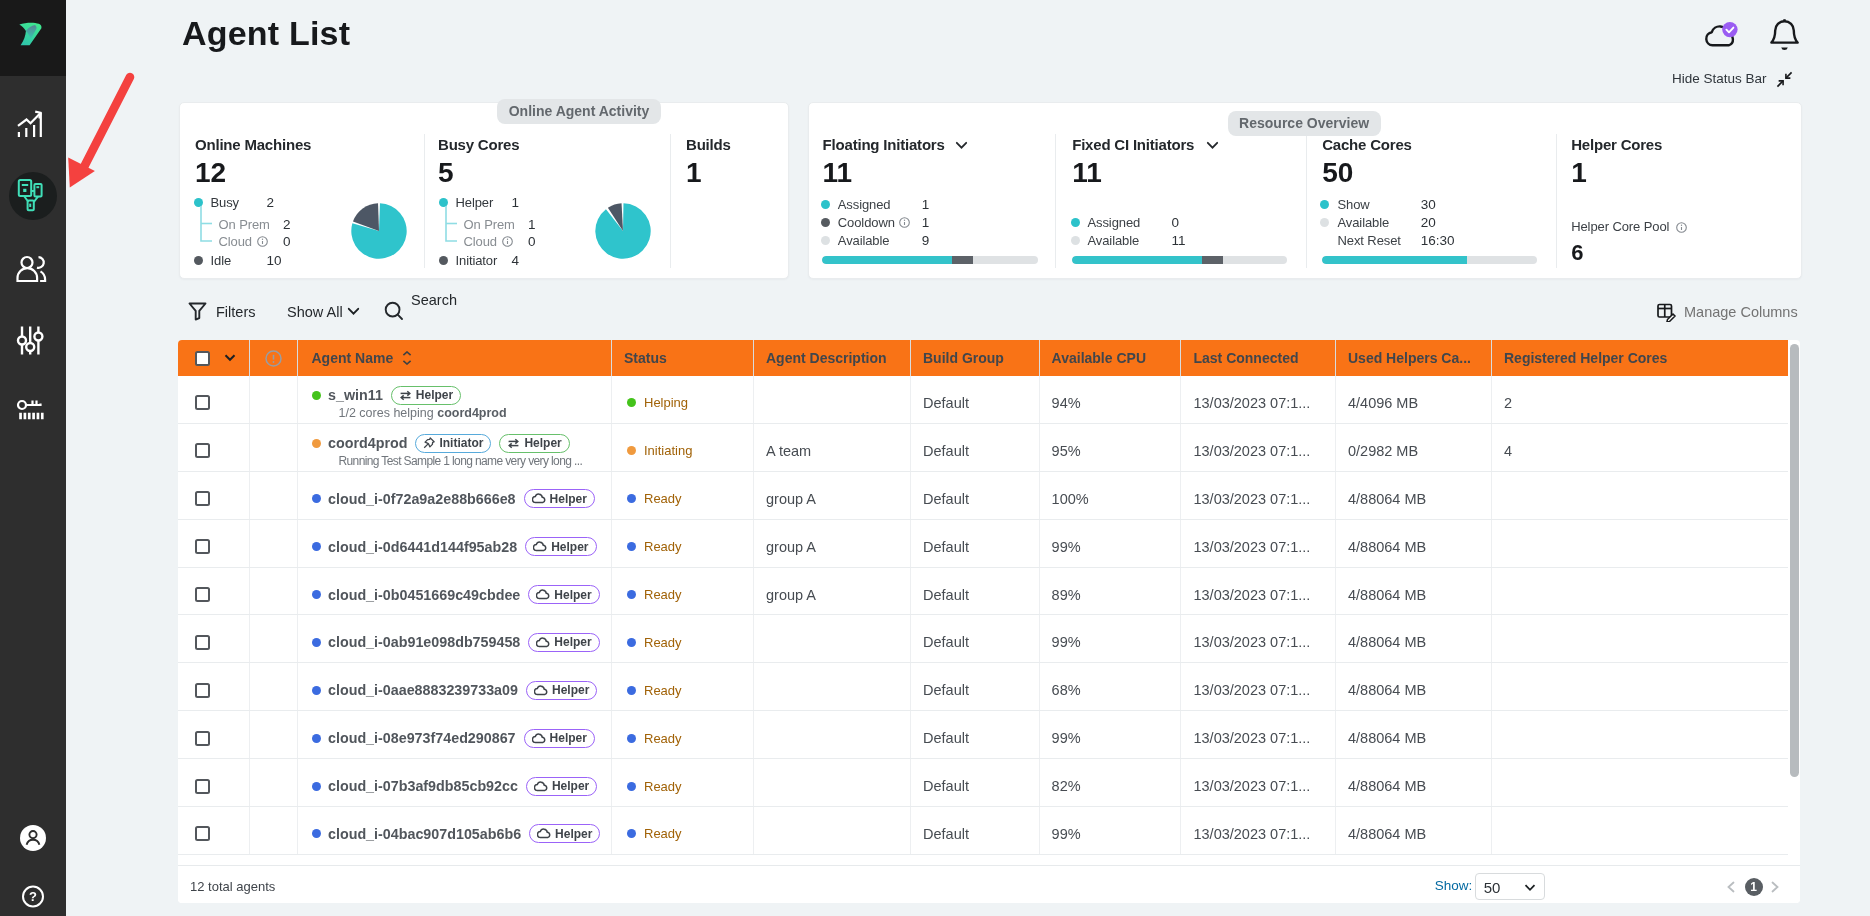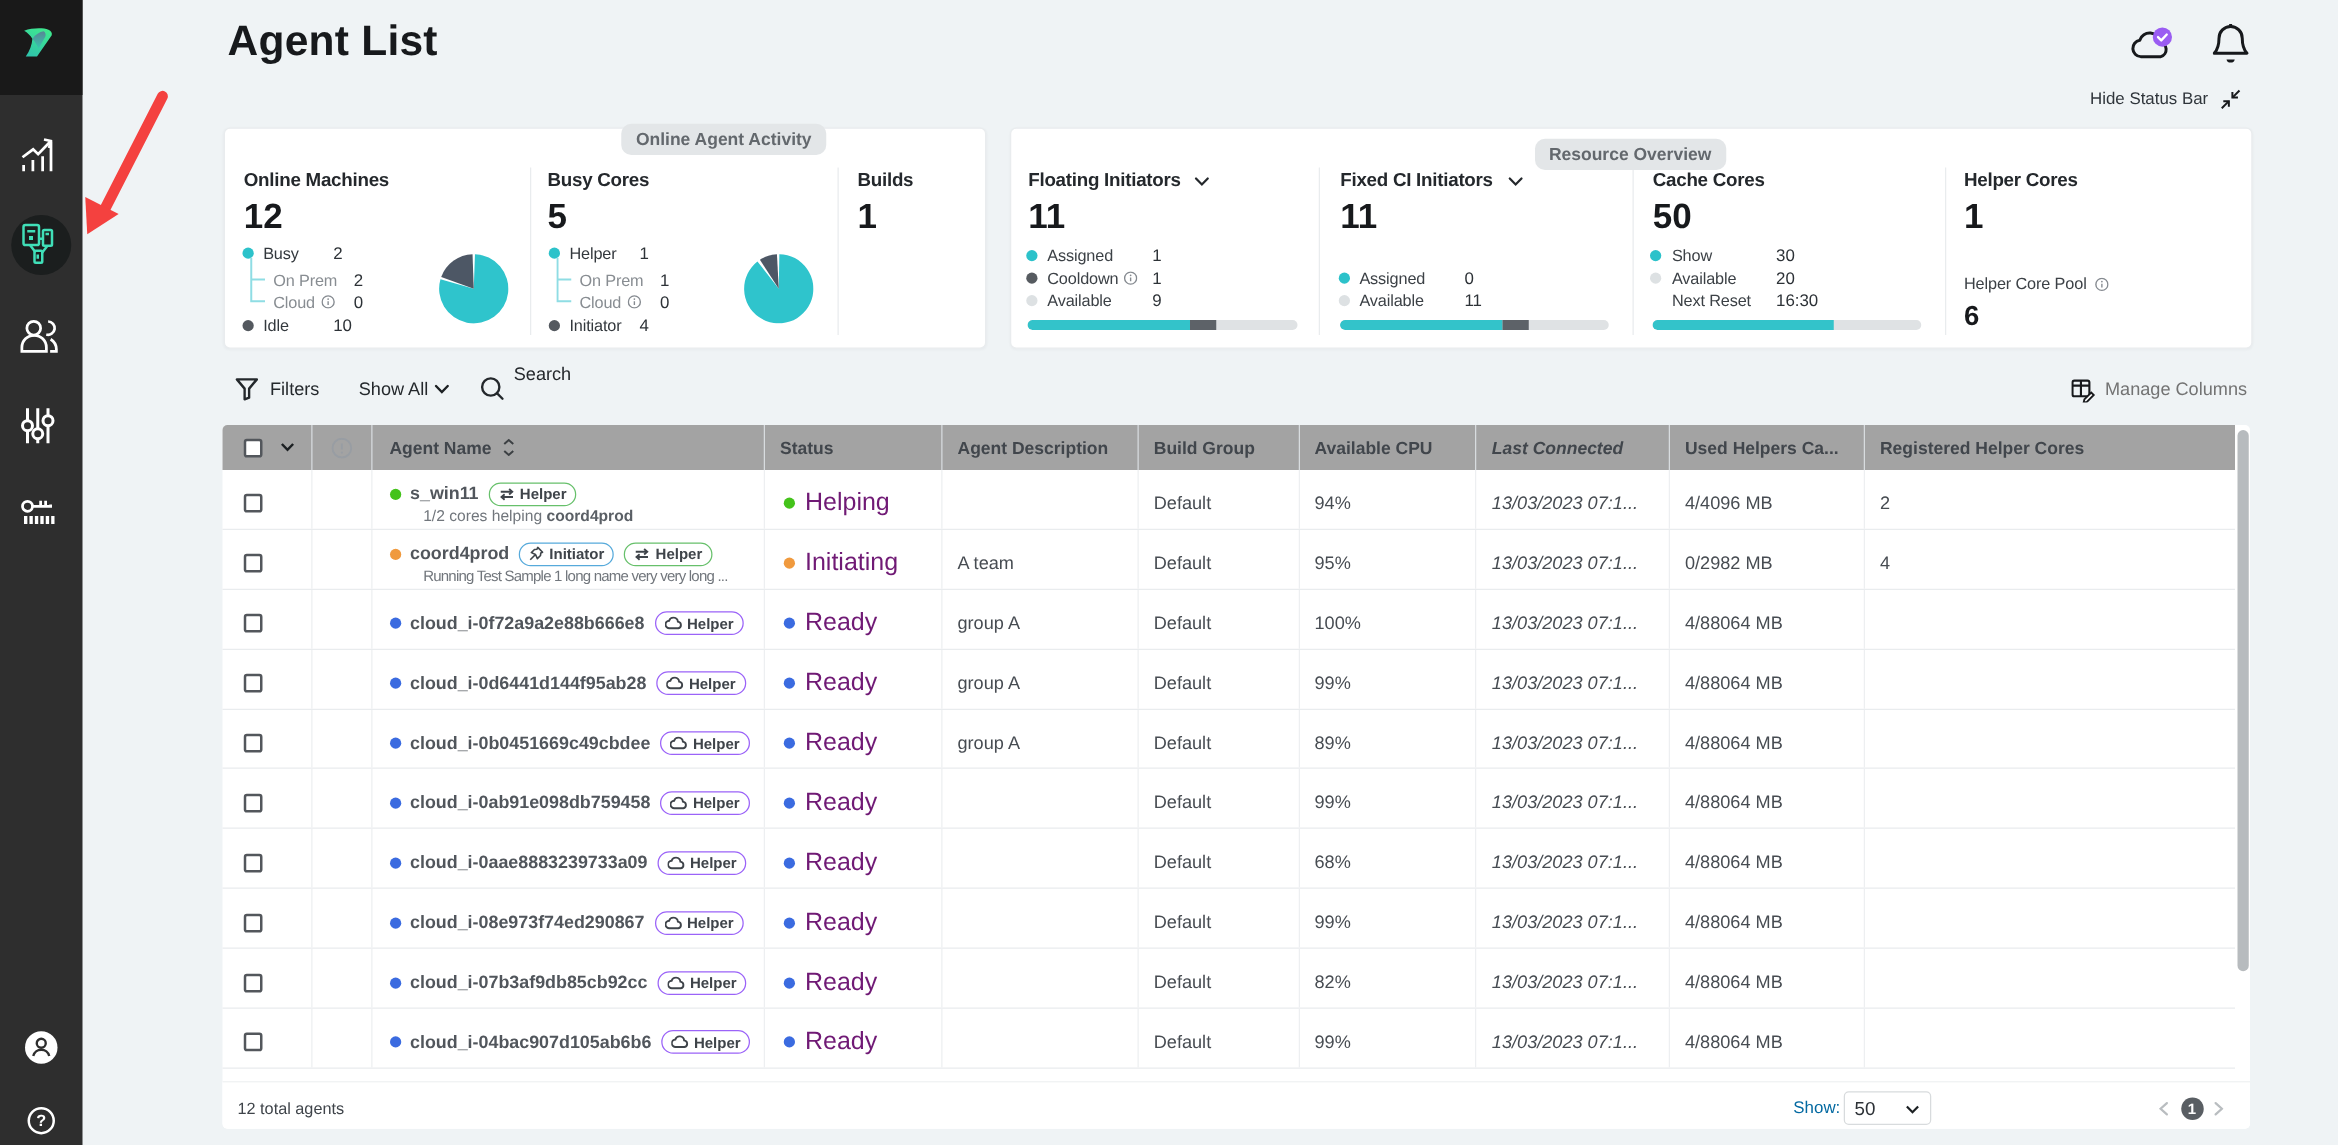--- a/index.html
+++ b/index.html
@@ -29,48 +29,48 @@
 .lval { position:absolute; font-size:13.5px; color:#2d3237; }
 .pie { position:absolute; }
 .bar { position:absolute; height:8px; border-radius:4px; background:#dfe2e4; overflow:hidden; }
 .bar i { position:absolute; top:0; bottom:0; display:block; }
 
 
 .ftxt { position:absolute; font-size:14.5px; color:#24282c; }
 
 
 #tbl { position:absolute; left:178px; top:340px; width:1622px; height:563px; background:#fff; border-radius:4px; }
-#thead { position:absolute; left:0; top:0; width:1609.6px; height:36px; background:#a3a3a3; display:flex; border-radius:4px 0 0 0; }
+#thead { position:absolute; left:0; top:0; width:1609.6px; height:36px; background:#f97316; display:flex; border-radius:4px 0 0 0; }
 #thead .th { font-size:14px; font-weight:bold; color:#41464c; display:flex; align-items:center; padding-left:12px; border-right:1px solid #d8dcdf; }
 #thead .th:last-child { border-right:none; }
 #tbody { position:absolute; left:0; top:36px; width:1609.6px; }
 .tr { display:flex; height:47.9px; border-bottom:1px solid #e9ecee; }
 .td { border-right:1px solid #edeff1; display:flex; align-items:center; padding-left:12px; padding-top:7px; font-size:14.5px; color:#474c52; overflow:hidden; white-space:nowrap; }
 .td:last-child { border-right:none; }
 .c0 { width:72px; padding-left:17px; }
 .c1 { width:47.5px; }
 .c2 { width:314.5px; padding-left:14px; }
 .c3 { width:142px; padding-left:15px; }
 .c4 { width:157px; }
 .c5 { width:128.6px; }
 .c6 { width:141.9px; }
-.c7 { width:154.5px;font-style:italic; }
+.c7 { width:154.5px; }
 .c8 { width:156px; }
 .c9 { width:295.6px; }
 .cb { width:15px; height:15px; border:2px solid #53575c; border-radius:2.5px; background:#fff; display:inline-block; }
 .adot { width:9px; height:9px; border-radius:50%; display:inline-block; margin-right:7.5px; flex:none; }
 .aname { font-size:14.3px; font-weight:bold; color:#51565c; }
 .nline { display:flex; align-items:center; }
 .nm2 { display:flex; flex-direction:column; justify-content:center; gap:1px; }
 .nline { height:19px; }
 .sline { font-size:12.5px; color:#71767c; margin-left:27px; white-space:nowrap; height:14px; line-height:14px; }
 .sline.tight { font-size:12px; letter-spacing:-0.62px; }
 .sline b { color:#5a5f65; }
 .sdot { width:9px; height:9px; border-radius:50%; display:inline-block; margin-right:8px; flex:none; }
-.stxt { font-size:20px; color:#701a75; }
+.stxt { font-size:13px; color:#a16207; }
 .bdg { display:inline-flex; align-items:center; gap:4px; height:19px; padding:0 7px; border-radius:10px; margin-left:8px; font-size:12px; font-weight:bold; color:#3f444a; background:#fff; flex:none; }
 .bh { border:1.5px solid #67c06b; }
 .bi { border:1.5px solid #57aadb; }
 .bc { border:1.5px solid #9b63f8; }
 
 
 #tfoot { position:absolute; left:0; top:524.5px; width:1622px; height:38.5px; background:#fff; border-top:1px solid #e7eaec; border-radius:0 0 4px 4px; }
 #scrollthumb { position:absolute; left:1789.5px; top:344px; width:9.5px; height:433px; border-radius:5px; background:#b7bbbe; }
 </style></head>
 <body>

